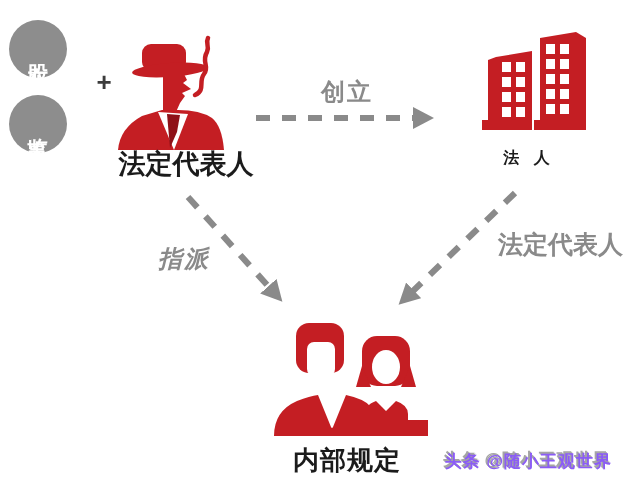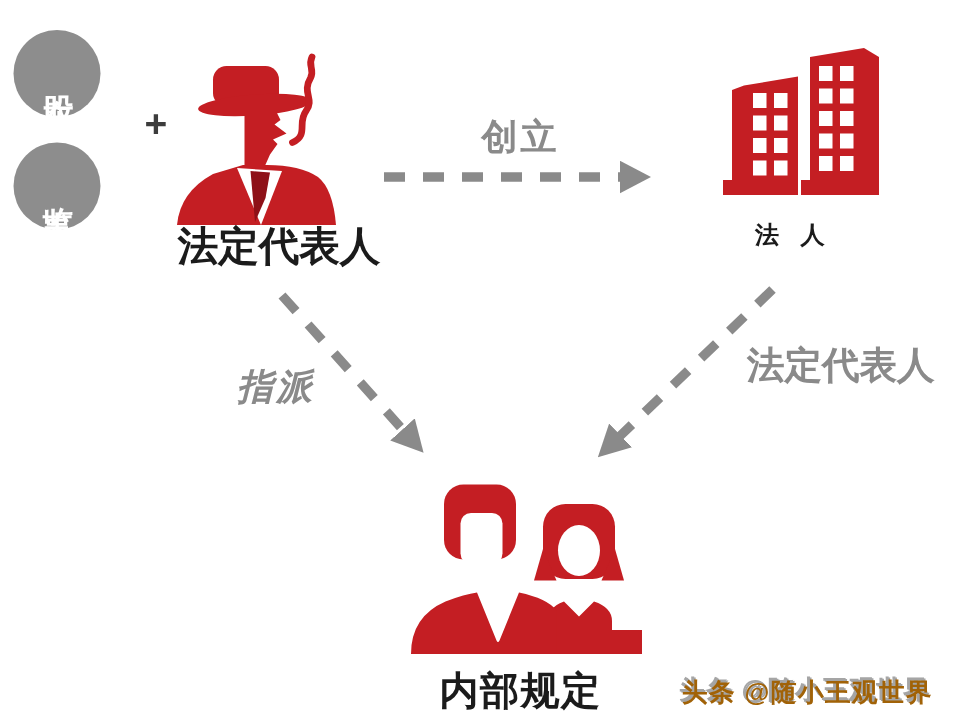--- a/index.html
+++ b/index.html
@@ -23,22 +23,22 @@
   .lbl{position:absolute;text-align:center;line-height:1.1;white-space:nowrap;}
   .lbl.black{color:var(--text-black);font-weight:800;}
   .lbl.gray{color:var(--label-gray);font-weight:bold;}
   .lbl-legalrep{left:95px;top:150px;width:150px;font-size:27px;margin-left:16px;}
   .lbl-legalperson{left:484px;top:149px;width:90px;font-size:16px;letter-spacing:5px;}
   .lbl-corprep{left:281px;top:446px;width:132px;font-size:26px;letter-spacing:1px;}
   .lbl-create{left:299px;top:79px;width:96px;font-size:24px;letter-spacing:2px;}
   .lbl-appoint{left:148px;top:246px;width:72px;font-size:24px;letter-spacing:2px;font-style:italic;}
   .lbl-rules{left:498px;top:231px;width:120px;font-size:25px;}
   .watermark{
-    position:absolute;right:18px;top:450px;
-    font-size:17px;font-weight:bold;color:#a16207;
+    position:absolute;right:28px;top:450px;
+    font-size:17px;font-weight:bold;color:#8b5cf6;
     text-shadow:-2px -2px 0 var(--watermark-gray), -1px -1px 0 var(--watermark-gray);
     white-space:nowrap;letter-spacing:1px;
   }
   svg{position:absolute;overflow:visible;}
   .f-red{fill:var(--red);}
   .f-darkred{fill:var(--dark-red);}
   .f-white{fill:#ffffff;}
   .s-red{stroke:var(--red);fill:none;stroke-width:4.5;stroke-linecap:round;}
   .dash{stroke:var(--arrow-gray);stroke-width:6.2;fill:none;stroke-dasharray:14 12;}
   .ah{fill:var(--arrow-gray);}

